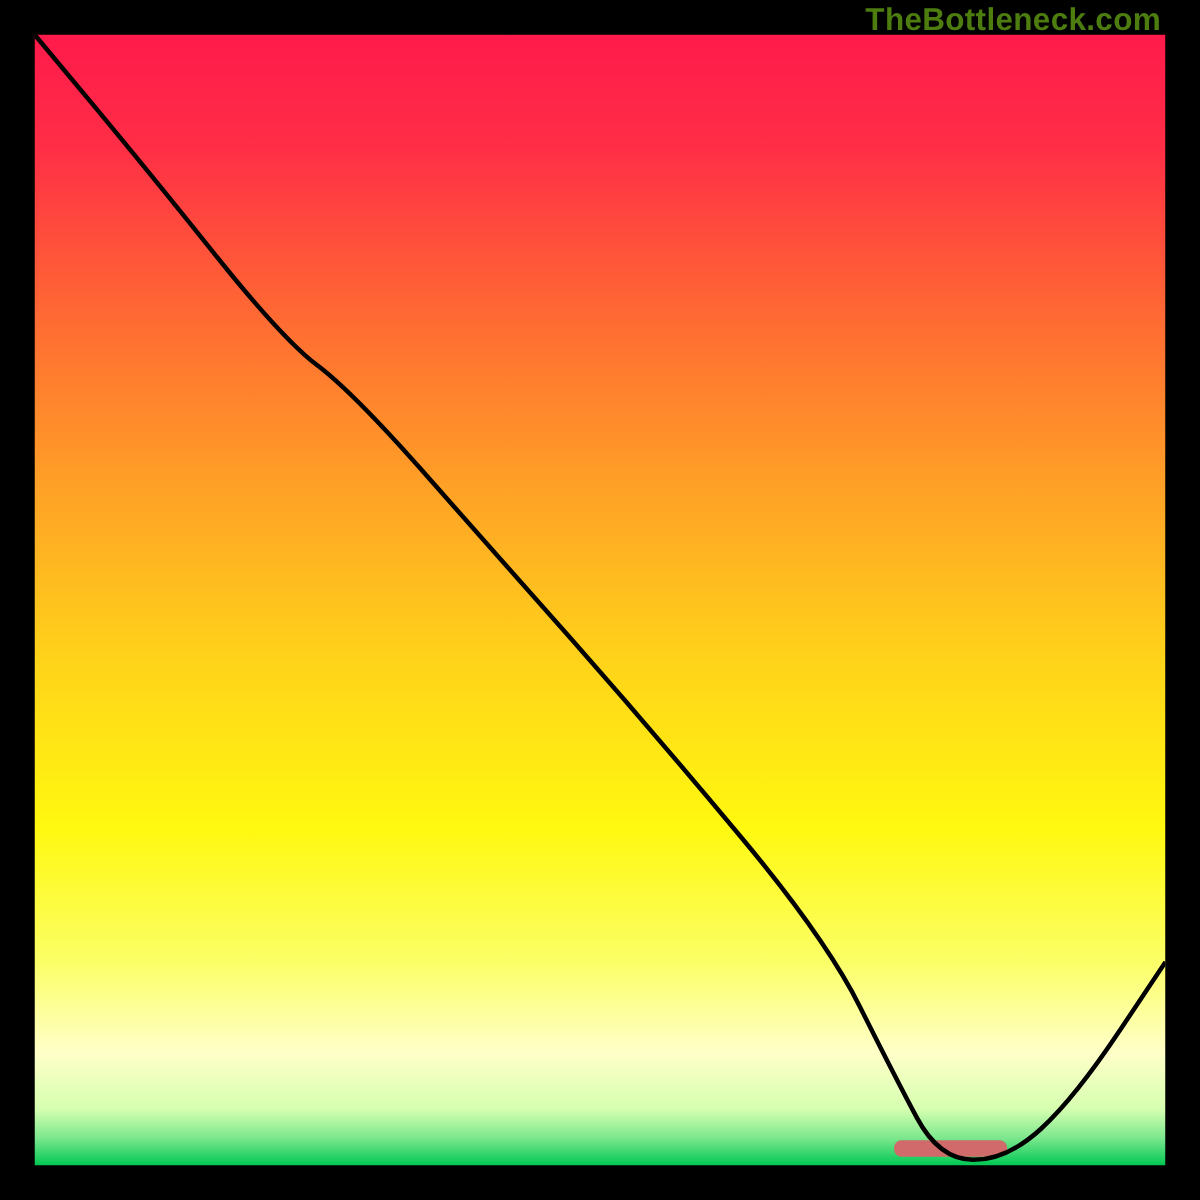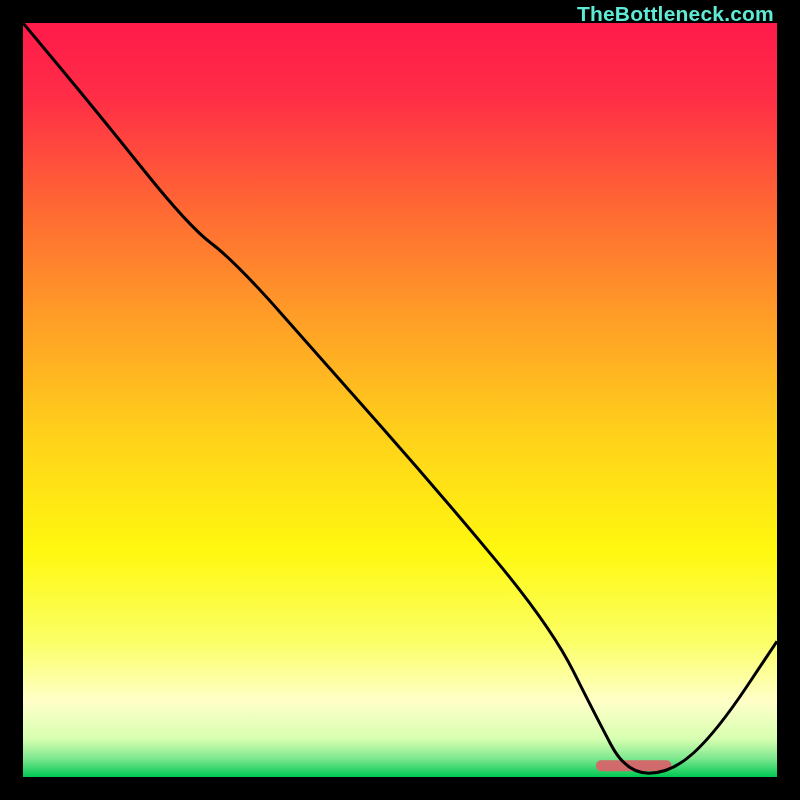--- a/index.html
+++ b/index.html
@@ -23,21 +23,21 @@
     position: absolute;
     left: 0;
     top: 0;
     width: 754px;
     height: 754px;
   }
   .watermark {
     position: absolute;
     top: 2px;
     right: 26px;
-    color: #5eead4;
+    color: #4d7c0f;
     font-size: 21px;
     font-weight: 600;
     letter-spacing: 0.2px;
   }
 </style>
 </head>
 <body>
 
 <div class="frame">
   <svg class="plot-area" viewBox="0 0 754 754" preserveAspectRatio="none">

